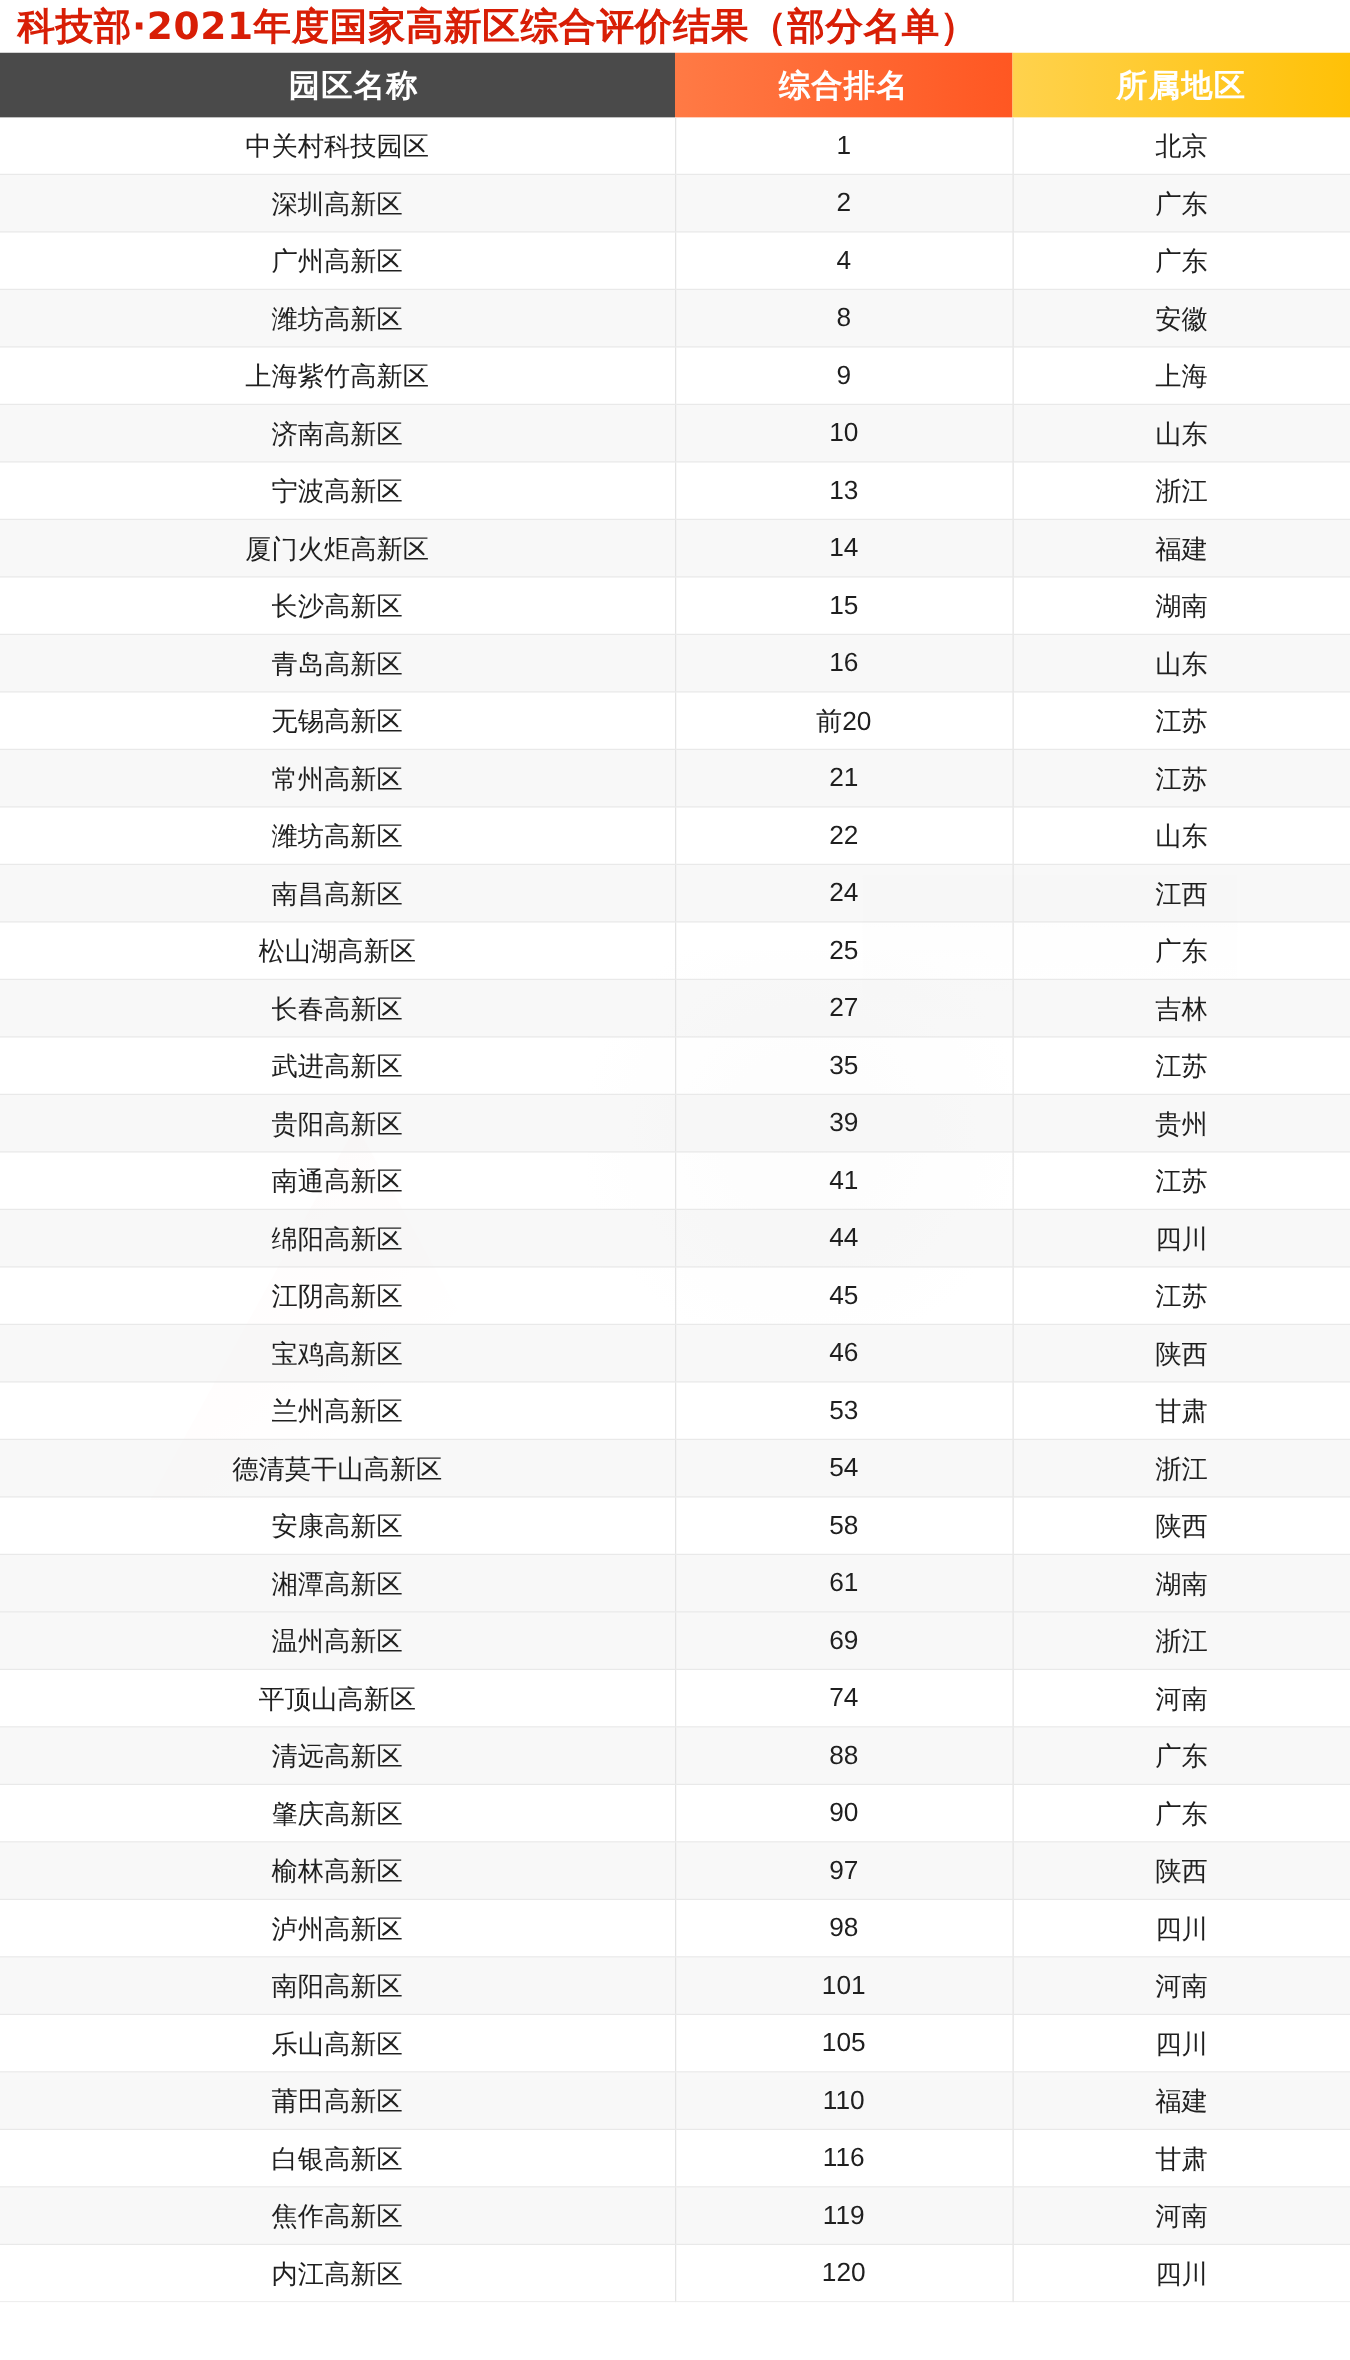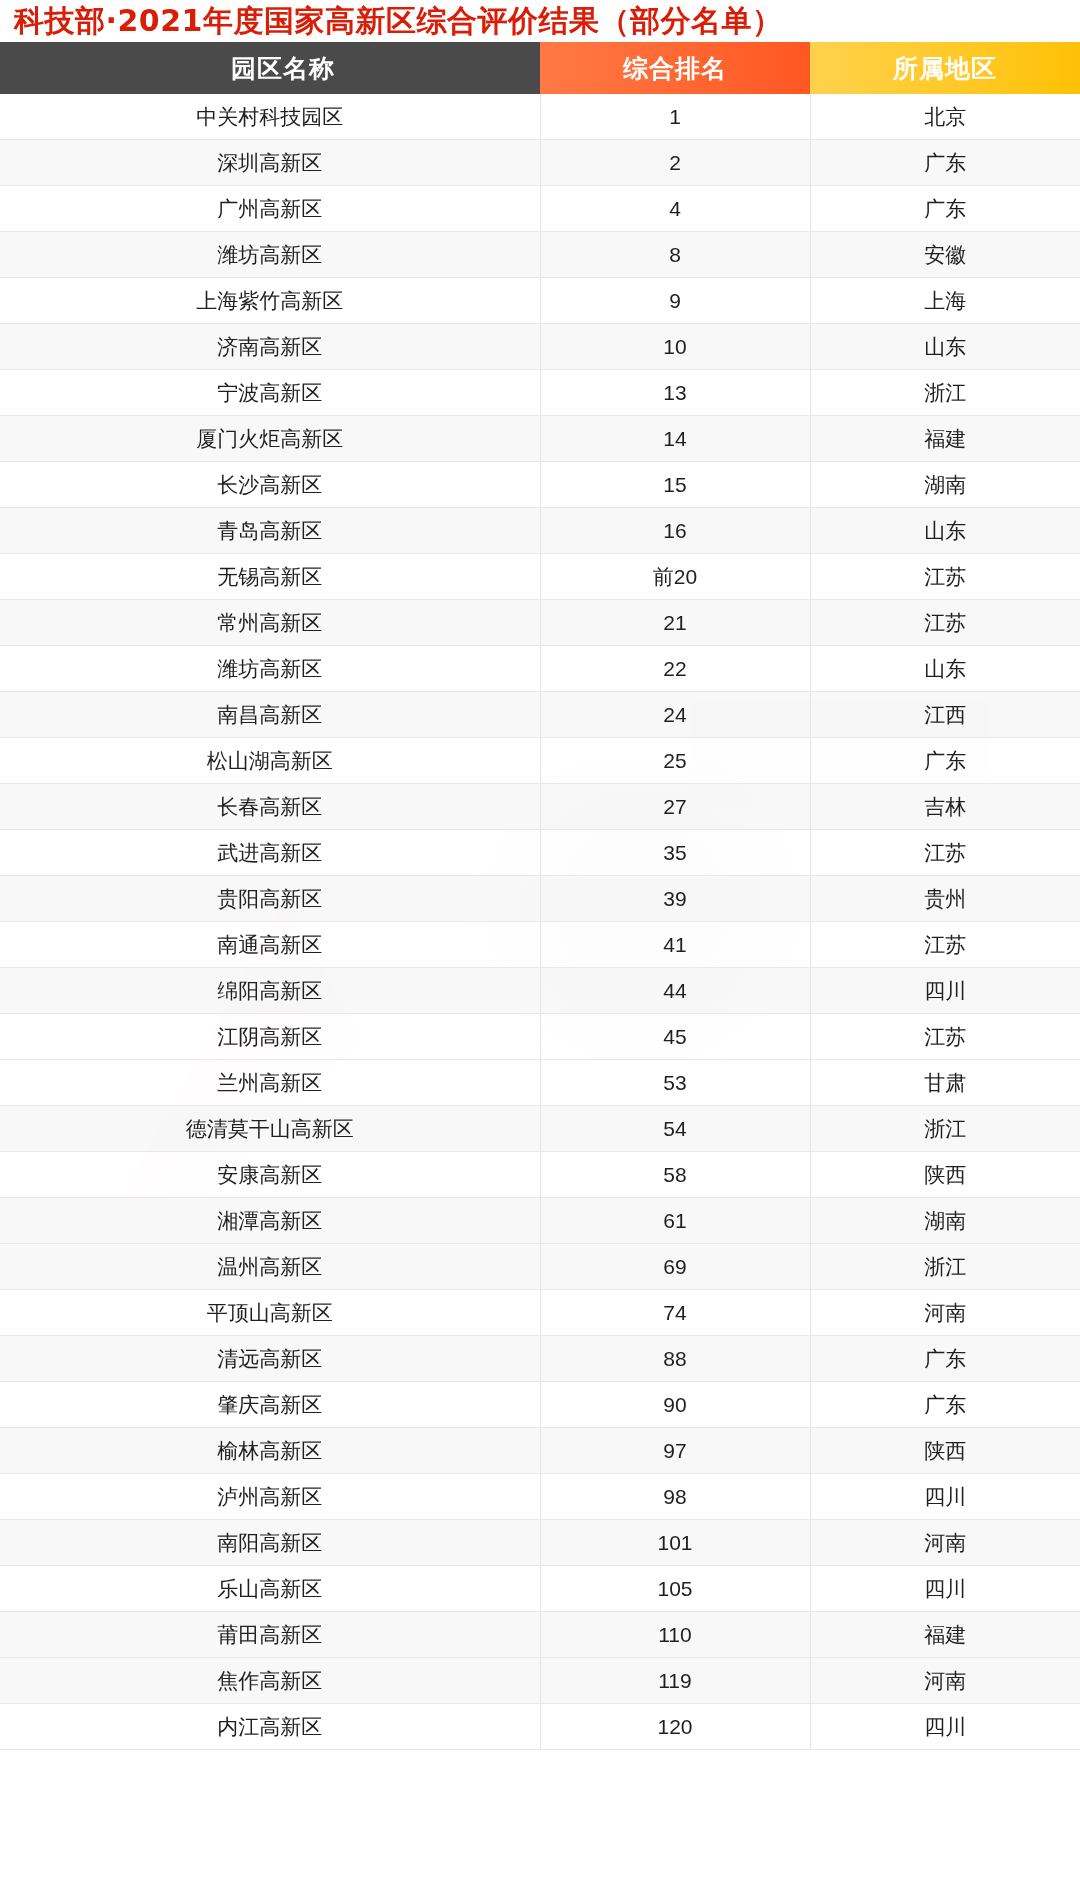--- a/index.html
+++ b/index.html
@@ -235,20 +235,25 @@
         <tr class="even">
           <td class="cell-name">绵阳高新区</td>
           <td class="cell-rank">44</td>
           <td class="cell-region">四川</td>
         </tr>
         <tr class="odd">
           <td class="cell-name">江阴高新区</td>
           <td class="cell-rank">45</td>
           <td class="cell-region">江苏</td>
         </tr>
+        <tr class="even">
+          <td class="cell-name">宝鸡高新区</td>
+          <td class="cell-rank">46</td>
+          <td class="cell-region">陕西</td>
+        </tr>
         <tr class="odd">
           <td class="cell-name">兰州高新区</td>
           <td class="cell-rank">53</td>
           <td class="cell-region">甘肃</td>
         </tr>
         <tr class="even">
           <td class="cell-name">德清莫干山高新区</td>
           <td class="cell-rank">54</td>
           <td class="cell-region">浙江</td>
         </tr>
@@ -300,20 +305,25 @@
         <tr class="odd">
           <td class="cell-name">乐山高新区</td>
           <td class="cell-rank">105</td>
           <td class="cell-region">四川</td>
         </tr>
         <tr class="even">
           <td class="cell-name">莆田高新区</td>
           <td class="cell-rank">110</td>
           <td class="cell-region">福建</td>
         </tr>
+        <tr class="odd">
+          <td class="cell-name">白银高新区</td>
+          <td class="cell-rank">116</td>
+          <td class="cell-region">甘肃</td>
+        </tr>
         <tr class="even">
           <td class="cell-name">焦作高新区</td>
           <td class="cell-rank">119</td>
           <td class="cell-region">河南</td>
         </tr>
         <tr class="odd">
           <td class="cell-name">内江高新区</td>
           <td class="cell-rank">120</td>
           <td class="cell-region">四川</td>
         </tr>

